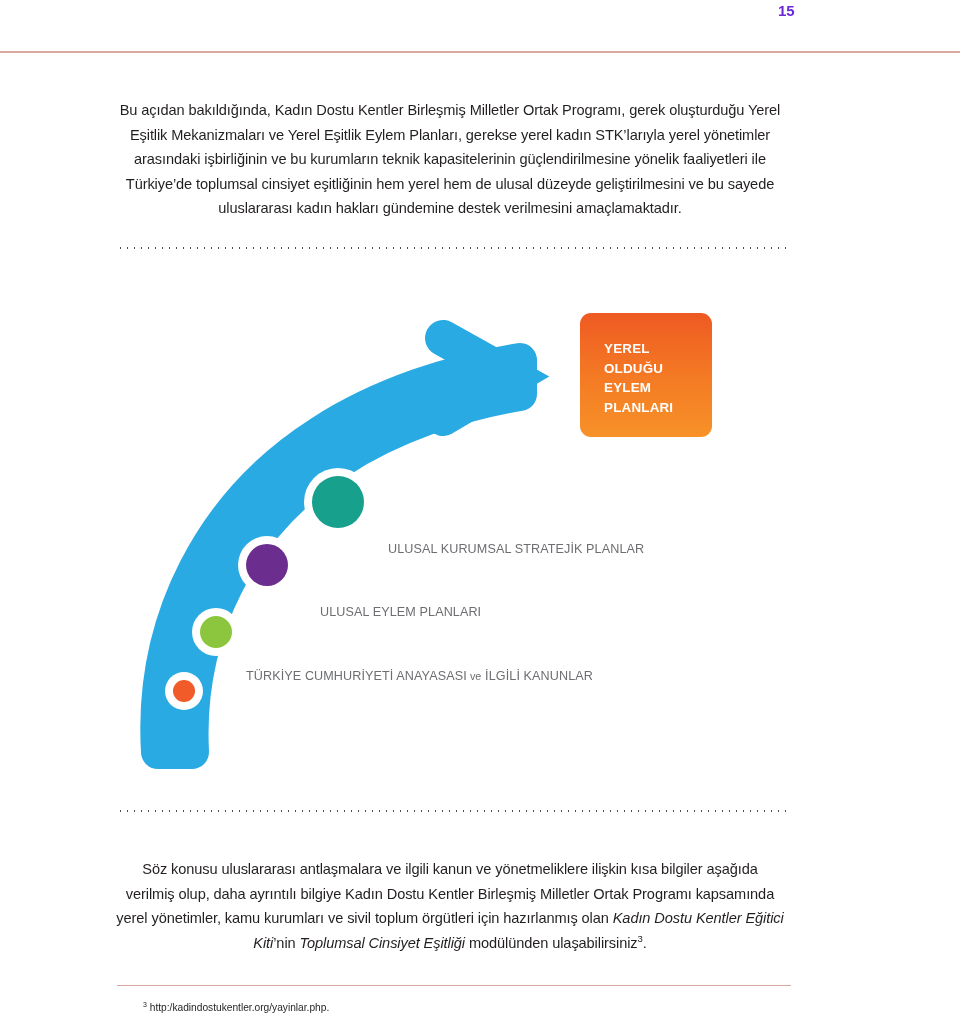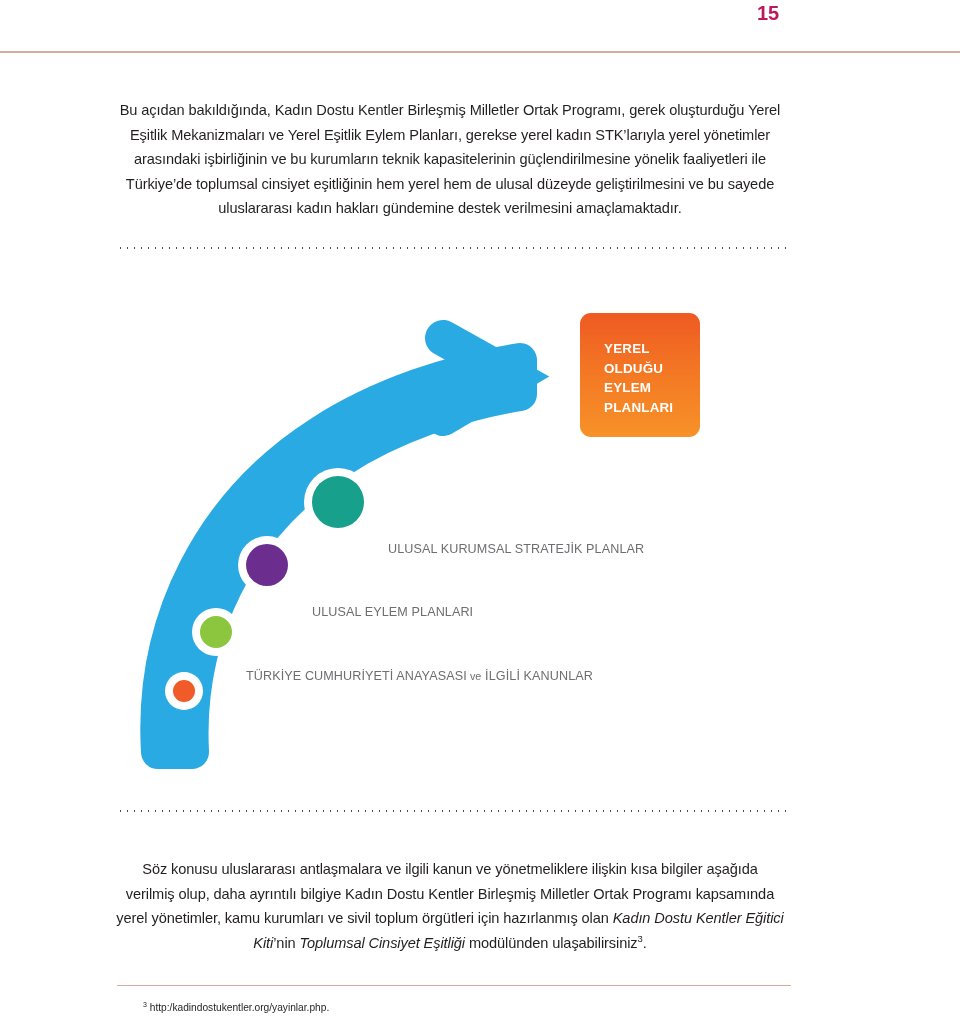--- a/index.html
+++ b/index.html
@@ -13,24 +13,24 @@
     position: relative;
     font-family: "Liberation Sans", sans-serif;
     color: #231f20;
     overflow: hidden;
   }
 
   
   .page-number {
     position: absolute;
     top: 2px;
-    left: 757px;
-    font-size: 20px;
+    left: 778px;
+    font-size: 15px;
     font-weight: bold;
-    color: #be185d;
+    color: #6d28d9;
     letter-spacing: 0px;
   }
   .header-rule {
     position: absolute;
     top: 51px;
     left: 0px;
     width: 960px;
     height: 1.6px;
     background: #d9a99f;
   }
@@ -88,21 +88,21 @@
     margin-top: 47px;
   }
   .node-label .small {
     font-size: 10.8px;
   }
 
   .yerel-box {
     position: absolute;
     left: 580px;
     top: 313px;
-    width: 120px;
+    width: 132px;
     height: 124px;
     border-radius: 11px;
     background: linear-gradient(180deg, #ee5a22 0%, #f47a24 52%, #f79228 100%);
   }
   .yerel-box-text {
     position: absolute;
     left: 24px;
     top: 26px;
     font-size: 13.4px;
     font-weight: bold;
@@ -168,21 +168,21 @@
 
     <circle cx="216" cy="342" r="24" fill="#ffffff"></circle>
     <circle cx="216" cy="342" r="16" fill="#8cc63f"></circle>
 
     <circle cx="184" cy="401" r="19" fill="#ffffff"></circle>
     <circle cx="184" cy="401" r="11" fill="#f15a29"></circle>
   </svg>
 
   <div class="node-label" style="left:388px; top:205px;">ULUSAL KURUMSAL STRATEJİK PLANLAR</div>
 
-  <div class="node-label" style="left:312px; top:268px;">ULUSAL EYLEM PLANLARI</div>
+  <div class="node-label" style="left:320px; top:268px;">ULUSAL EYLEM PLANLARI</div>
 
   <div class="node-label" style="left:246px; top:332px;"><span>TÜRKİYE CUMHURİYETİ ANAYASASI</span><span class="small">&nbsp;</span><span class="small">ve</span><span>&nbsp;</span><span>İLGİLİ KANUNLAR</span></div>
 
 </div>
 
 <div class="yerel-box">
   <div class="yerel-box-text">
     <div>YEREL</div>
     <div>OLDUĞU</div>
     <div>EYLEM</div>

